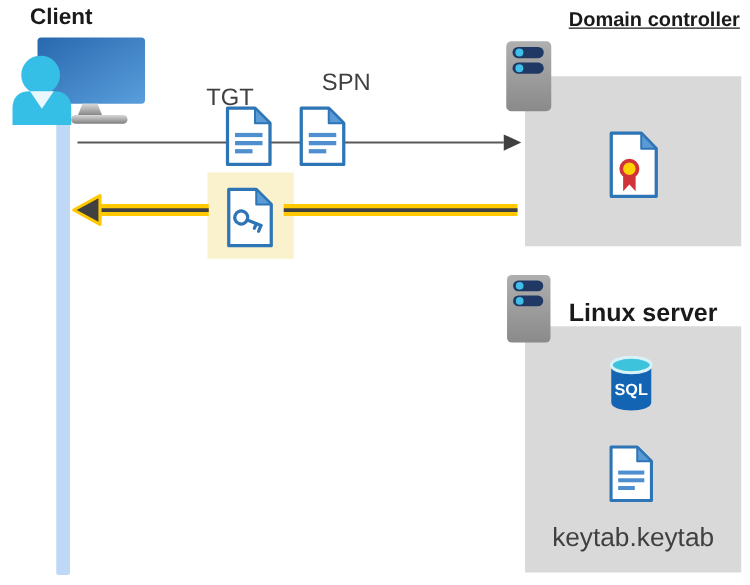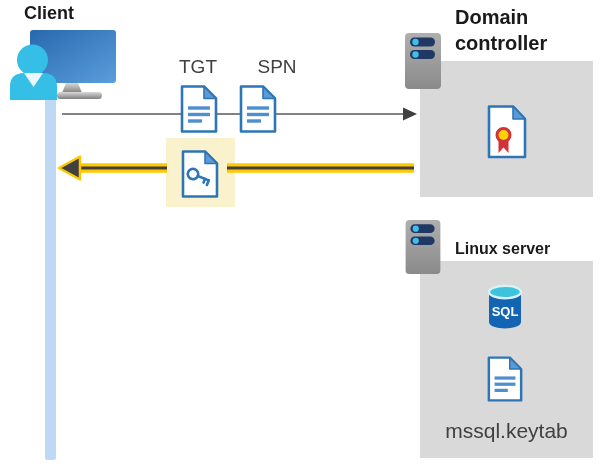--- a/index.html
+++ b/index.html
@@ -7,25 +7,25 @@
           font-family:"Liberation Sans",sans-serif;}
   .box{position:absolute;background:var(--box-gray,#D9D9D9);}
   .dc-box{left:420px;top:61px;width:173px;height:136px;}
   .linux-box{left:420px;top:261px;width:173px;height:197px;}
   .highlight{position:absolute;left:166px;top:138px;width:69px;height:69px;
              background:var(--highlight-yellow,#FAF2CC);}
   .lifeline{position:absolute;left:45px;top:95px;width:11px;height:365px;
             background:var(--lifeline-blue,#BFD8F5);border-radius:2px;}
   .title{position:absolute;font-weight:700;color:var(--title-color,#1A1A1A);}
   .client-title{left:24px;top:3px;font-size:18px;}
-  .dc-title{left:455px;top:4px;width:140px;font-size:20px;line-height:26px;}
-  .linux-title{left:455px;top:240px;width:145px;font-size:16px;white-space:nowrap;}
+  .dc-title{left:455px;top:4px;width:140px;font-size:16px;line-height:26px;text-decoration:underline;}
+  .linux-title{left:455px;top:240px;width:145px;font-size:20px;white-space:nowrap;}
   .small-label{position:absolute;top:56px;font-size:19px;color:var(--label-color,#404040);
                text-align:center;}
-  .tgt{left:178px;width:40px;}
+  .tgt{left:164px;width:40px;margin-top:12px;}
   .spn{left:235px;width:44px;margin-left:20px;}
   .keytab{position:absolute;left:420px;top:419px;width:173px;text-align:center;
           font-size:21px;color:var(--label-color,#404040);}
   svg{position:absolute;overflow:visible;}
   .overlay{left:0;top:0;}
   .doc-body{fill:#fff;stroke:var(--doc-border-blue,#2E75B6);stroke-width:2.6;stroke-linejoin:round;}
   .doc-fold{fill:var(--fold-blue,#5B9BD5);stroke:var(--doc-border-blue,#2E75B6);stroke-width:1.6;stroke-linejoin:round;}
   .doc-line{stroke:var(--doc-line-blue,#4F8FD0);stroke-width:3.4;}
   .key-stroke{stroke:var(--doc-border-blue,#2E75B6);stroke-width:2.6;fill:none;stroke-linecap:round;}
   .srv-bar{fill:var(--server-bar-navy,#1F3864);}
@@ -156,15 +156,15 @@
     <line class="doc-line" x1="9" y1="24" x2="31" y2="24"></line>
     <line class="doc-line" x1="9" y1="30.5" x2="31" y2="30.5"></line>
     <line class="doc-line" x1="9" y1="37" x2="23" y2="37"></line>
   </svg>
 
   <div class="title client-title">Client</div>
   <div class="small-label tgt">TGT</div>
   <div class="small-label spn">SPN</div>
   <div class="title dc-title">Domain controller</div>
   <div class="title linux-title">Linux server</div>
-  <div class="keytab">mssql.keytab</div>
+  <div class="keytab">keytab.keytab</div>
 
 </div>
 
 </body></html>

